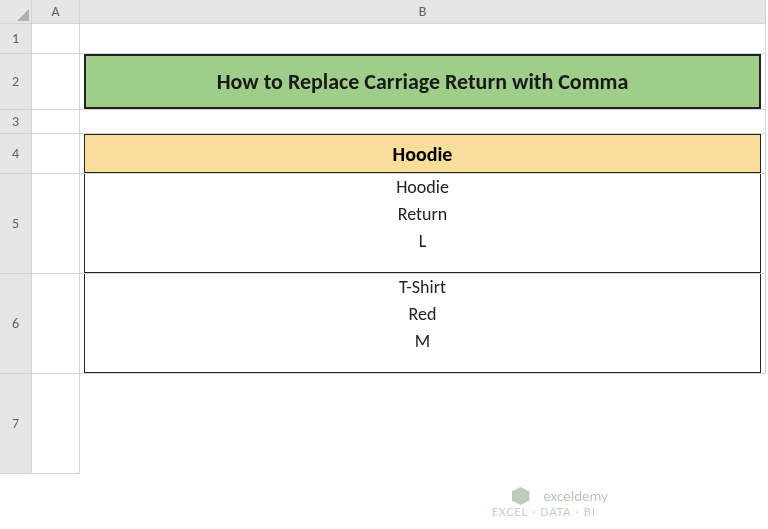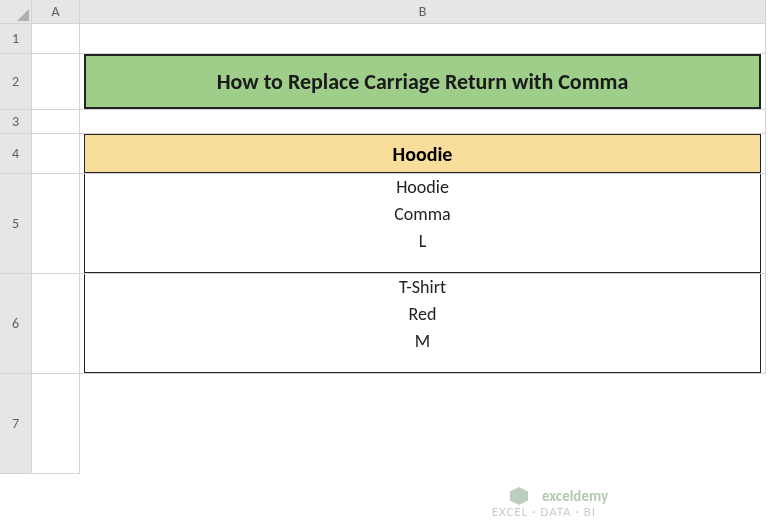--- a/index.html
+++ b/index.html
@@ -111,21 +111,21 @@
     }
     .watermark {
       position: absolute;
       bottom: 24px;
       right: 160px;
       font-size: 15px;
       color: rgba(120, 155, 120, 0.55);
       display: flex;
       align-items: center;
       gap: 12px;
-      font-weight: 700;
+      font-weight: 400;
     }
     .watermark-sub {
       position: absolute;
       bottom: 10px;
       right: 172px;
       font-size: 13px;
       color: rgba(120, 155, 120, 0.45);
       letter-spacing: 1px;
     }
     .wm-icon {
@@ -163,21 +163,21 @@
   <div class="cell-a"></div>
   <div class="cell b-wrapper">
     <div class="b-inner order-header">Hoodie</div>
   </div>
 
   <div class="row-header">5</div>
   <div class="cell-a"></div>
   <div class="cell b-wrapper">
     <div class="b-inner order-cell">
       <span>Hoodie</span>
-      <span>Comma</span>
+      <span>Return</span>
       <span>L</span>
     </div>
   </div>
 
   <div class="row-header">6</div>
   <div class="cell-a"></div>
   <div class="cell b-wrapper">
     <div class="b-inner order-cell">
       <span>T-Shirt</span>
       <span>Red</span>

